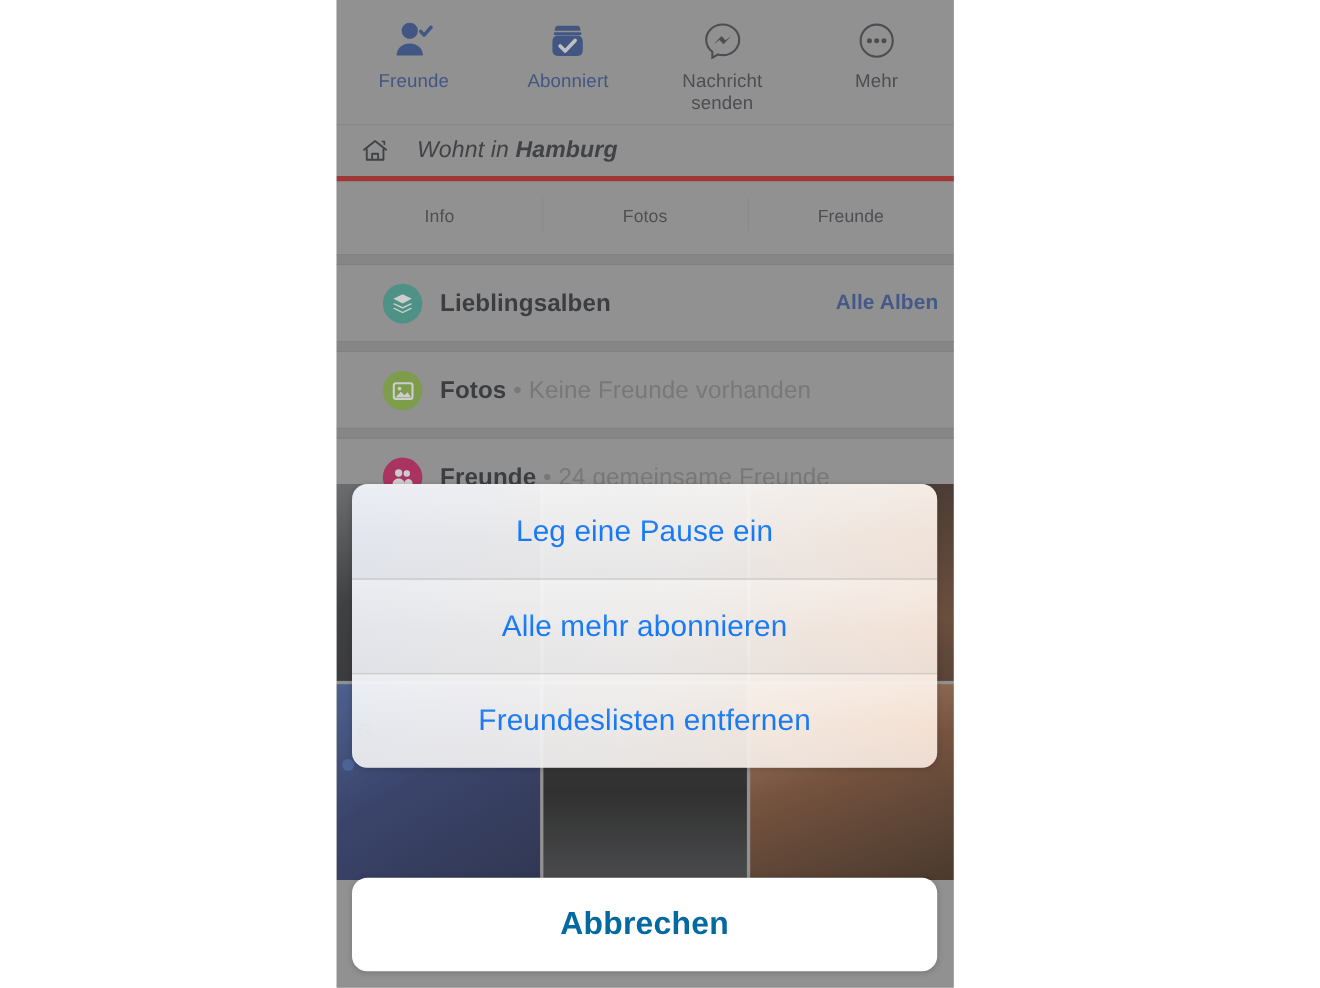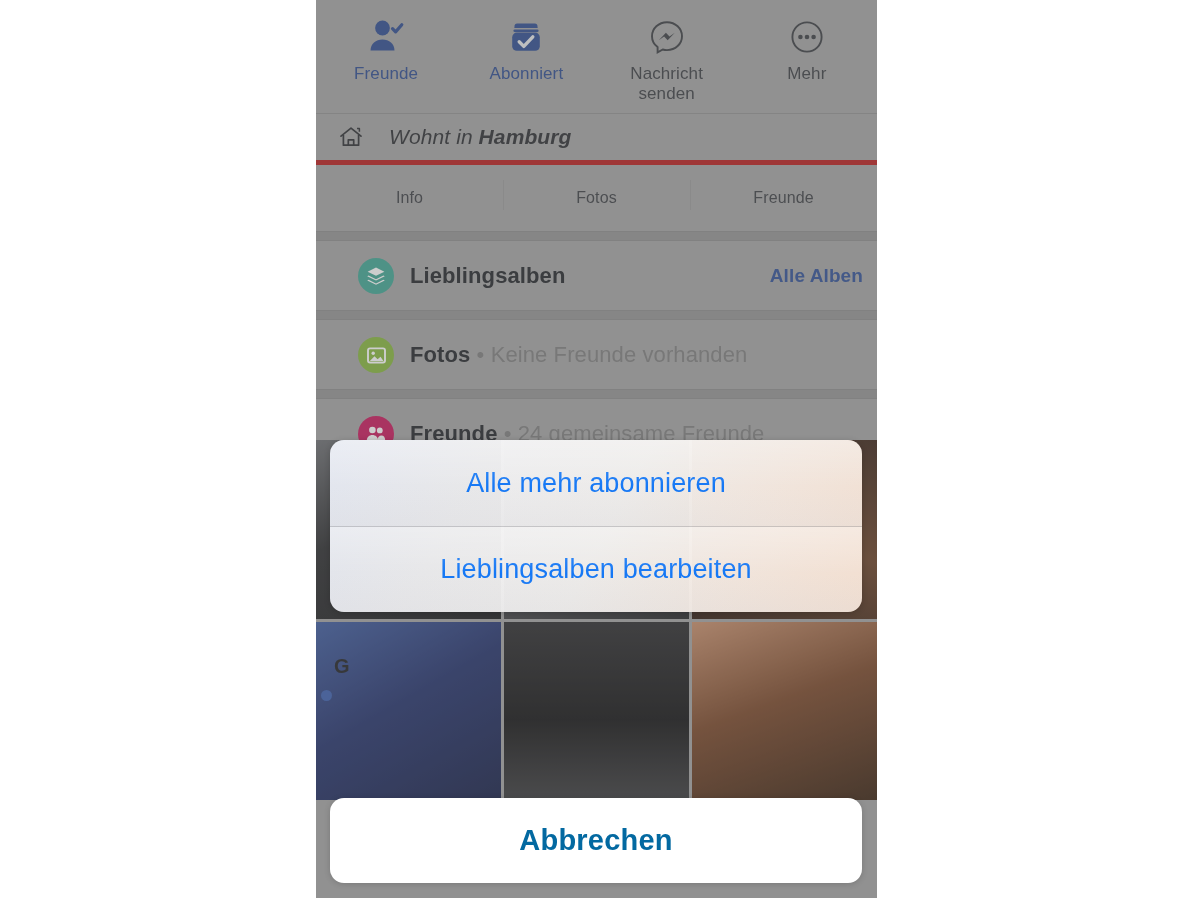--- a/index.html
+++ b/index.html
@@ -16,21 +16,21 @@
   #canvas {
     position: relative;
     width: 1200px;
     height: 898px;
     background: #ffffff;
   }
 
   
   #phone {
     position: absolute;
-    left: 316px;
+    left: 306px;
     top: 0;
     width: 561px;
     height: 898px;
     overflow: hidden;
     background: #a0a0a0;
   }
 
   
   #page {
     position: absolute;
@@ -394,20 +394,21 @@
         <div class="photo ph-6"></div>
       </div>
       <div class="grid-caption">G</div>
     </div>
 
     <div class="page-dot" style="left:5px;top:690px"></div>
 
     <div id="dim"></div>
 
     <div id="sheet">
+      <div class="sheet-btn btn-default">Leg eine Pause ein</div>
       <div class="sheet-btn btn-default">Alle mehr abonnieren</div>
-      <div class="sheet-btn btn-default">Lieblingsalben bearbeiten</div>
+      <div class="sheet-btn btn-default">Freundeslisten entfernen</div>
     </div>
 
     <div id="cancel-btn">Abbrechen</div>
 
   </div>
 </div>
 
 </body></html>

